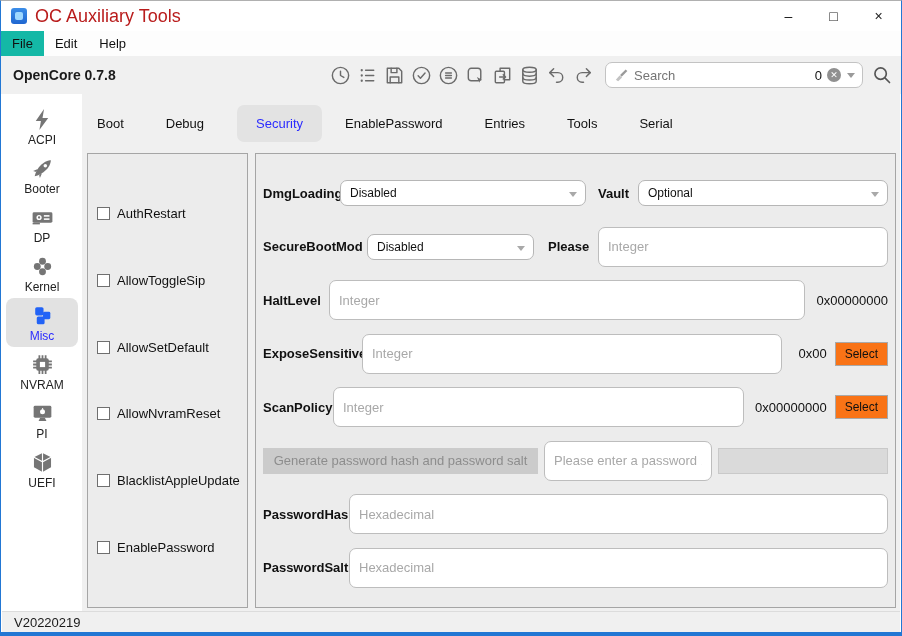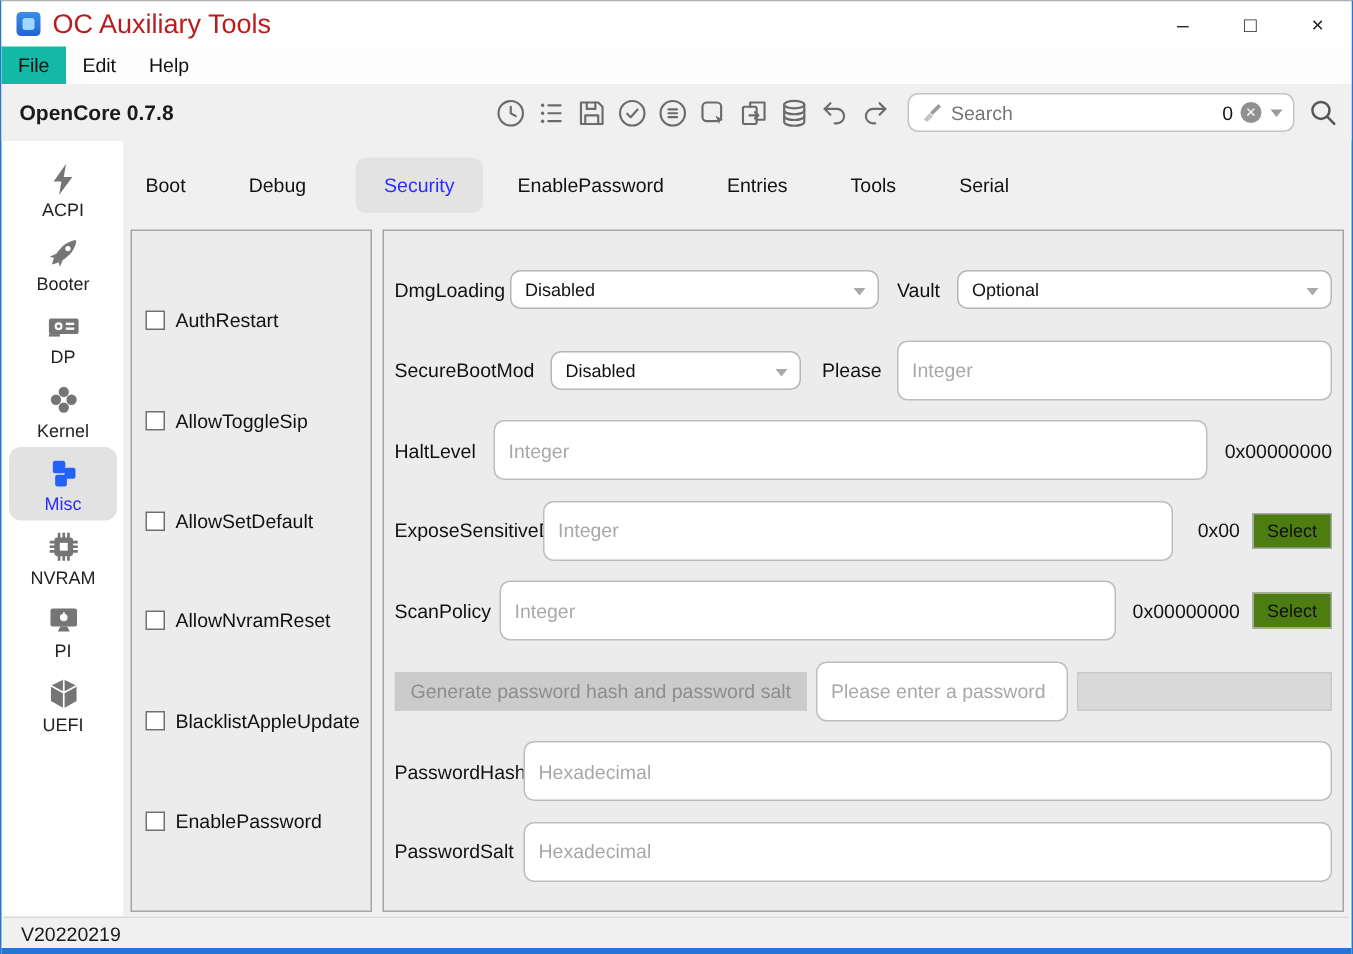--- a/index.html
+++ b/index.html
@@ -55,36 +55,36 @@
   
   .panels { position:absolute; top:59px; left:5px; right:4px; bottom:3px; display:flex; }
   .cb-panel { width:161px; border:1px solid #a5a5a5; background:#ececec; display:flex;
               flex-direction:column; justify-content:space-evenly; padding-left:9px; }
   .cb-row { display:flex; align-items:center; }
   .cb-box { width:13px; height:13px; background:#fff; border:1px solid #6f6f6f; flex-shrink:0; }
   .cb-label { font-size:13px; color:#111; margin-left:7px; white-space:nowrap; }
   .form-panel { flex:1; margin-left:7px; border:1px solid #a5a5a5; background:#ececec;
                 display:flex; flex-direction:column; justify-content:space-evenly; padding:0 7px; }
   .form-row { display:flex; align-items:center; height:28px; }
-  .field-label { font-size:13px; color:#111; white-space:nowrap; overflow:hidden; flex-shrink:0; }
+  .field-label { font-size:13px; color:#111; white-space:nowrap; overflow:hidden; flex-shrink:0;font-weight:bold; }
   .lbl-dmg { width:77px; } .lbl-vault { width:40px; margin-left:12px; }
   .lbl-sbm { width:104px; } .lbl-ape { width:50px; margin-left:14px; }
   .lbl-halt { width:66px; } .lbl-esd { width:99px; } .lbl-scan { width:70px; }
   .lbl-pwd { width:86px; }
   .dd { height:26px; background:#fff; border:1px solid #b6b6b6; border-radius:7px; position:relative;
         display:flex; align-items:center; padding:0 22px 0 9px; font-size:12px; color:#111; }
   .dd .caret { position:absolute; right:8px; top:11px; width:0; height:0;
         border-left:4px solid transparent; border-right:4px solid transparent; border-top:5px solid #a9a9a9; }
   .dd-250 { width:246px; flex-shrink:0; } .dd-flex { flex:1; } .dd-167 { width:167px; flex-shrink:0; }
   .ti { height:40px; background:#fff; border:1px solid #bdbdbd; border-radius:7px; padding:0 9px;
         font-size:13px; color:#333; flex:1; min-width:0; outline:none; font-family:"Liberation Sans",sans-serif; }
   .ti::placeholder { color:#a8a8a8; }
   .hex { font-size:13px; color:#111; text-align:right; flex-shrink:0; margin-left:9px; }
   .hex-w74 { width:74px; } .hex-w36 { width:36px; }
-  .select-btn { height:24px; padding:0 9px; margin-left:8px; background:#4d7c0f; border:1px solid #a9a9a9;
+  .select-btn { height:24px; padding:0 9px; margin-left:8px; background:#f97316; border:1px solid #a9a9a9;
         font-size:12px; color:#111; flex-shrink:0; font-family:"Liberation Sans",sans-serif; }
   .gen-btn { width:275px; height:26px; background:#cbcbcb; border:none; color:#8d8d8d; font-size:13px;
         flex-shrink:0; overflow:hidden; white-space:nowrap; font-family:"Liberation Sans",sans-serif; }
   .pwd-input { width:168px; flex:none; margin-left:6px; }
   .readonly-box { flex:1; height:26px; margin-left:6px; background:#dadada; border:1px solid #c9c9c9; }
   
   .statusbar { position:absolute; left:1px; right:1px; bottom:4px; height:21px; background:#f0f0f0;
         display:flex; align-items:center; font-size:13px; color:#1a1a1a; padding-left:12px;
         border-top:1px solid #dcdcdc; }
   .bottom-border { position:absolute; left:0; right:0; bottom:0; height:4px; background:#2277d4; }

